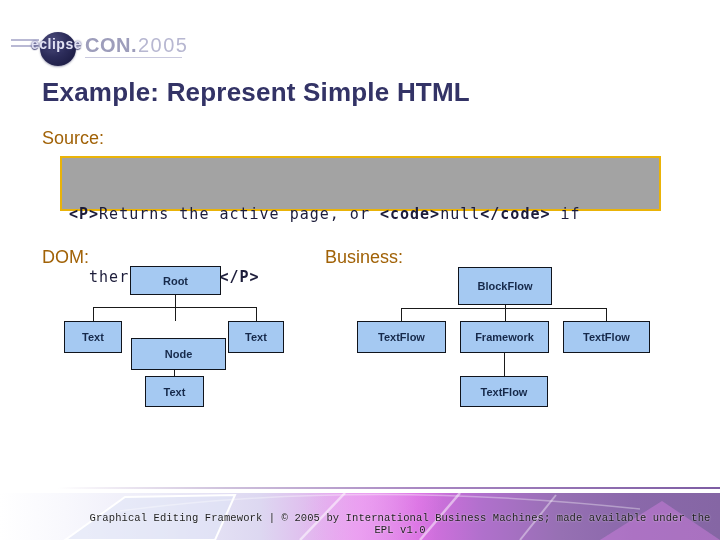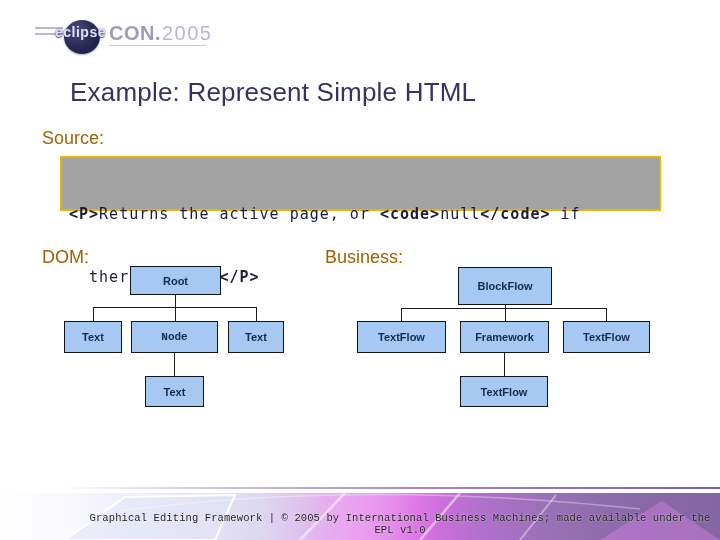--- a/index.html
+++ b/index.html
@@ -2,21 +2,21 @@
 <html><head>
 <meta charset="utf-8">
 <style>
   * { margin:0; padding:0; box-sizing:border-box; }
   html,body { width:720px; height:540px; }
   body {
     position:relative; background:#ffffff; overflow:hidden;
     font-family:"Liberation Sans", sans-serif; color:#333366;
   }
   
-  .logo { position:absolute; left:0; top:0; width:200px; height:60px;margin-left:24px; }
+  .logo { position:absolute; left:0; top:12px; width:200px; height:60px; }
   .logo-stripe { position:absolute; height:2px; background:#b9b9d4; }
   .stripe1 { left:11px; top:27px; width:28px; }
   .stripe2 { left:11px; top:33px; width:28px; }
   .sphere {
     position:absolute; left:40px; top:20px; width:36px; height:34px;
     border-radius:50%;
     background:radial-gradient(circle at 35% 30%, #50507f 0%, #2c2c5a 45%, #15153a 100%);
     box-shadow:0 1px 2px rgba(40,40,90,0.4);
   }
   .eclipse-word {
@@ -52,21 +52,21 @@
   .tnode {
     position:absolute; background:#a5c9f2; border:1px solid #10141c;
     display:flex; align-items:center; justify-content:center;
     font-size:11px; font-weight:bold; color:#16294a;
   }
   .cline { position:absolute; background:#1a1a1a; }
 
   
   .dom-root  { left:130px; top:266px; width:91px; height:29px; }
   .dom-c1    { left:64px;  top:321px; width:58px; height:32px; }
-  .dom-c2    { left:131px; top:321px; width:87px; height:32px;font-family:Liberation Mono, monospace; }
+  .dom-c2    { left:131px; top:338px; width:95px; height:32px; }
   .dom-c3    { left:228px; top:321px; width:56px; height:32px; }
   .dom-g1    { left:145px; top:376px; width:59px; height:31px; }
   .dom-stem  { left:175px; top:295px; width:1px; height:13px; }
   .dom-bus   { left:93px;  top:307px; width:164px; height:1px; }
   .dom-d1    { left:93px;  top:307px; width:1px; height:14px; }
   .dom-d2    { left:175px; top:307px; width:1px; height:14px; }
   .dom-d3    { left:256px; top:307px; width:1px; height:14px; }
   .dom-stem2 { left:174px; top:353px; width:1px; height:23px; }
 
   
@@ -109,21 +109,21 @@
   <div class="logo">
     <div class="logo-stripe stripe1"></div>
     <div class="logo-stripe stripe2"></div>
     <div class="sphere"></div>
     <div class="eclipse-word">eclipse</div>
     <div class="con-word">CON.</div>
     <div class="year-word">2005</div>
     <div class="logo-underline"></div>
   </div>
 
-  <h1 class="slide-title" style="font-weight:normal;margin-left:28px;">Example: Represent Simple HTML</h1>
+  <h1 class="slide-title" style="font-weight:bold;">Example: Represent Simple HTML</h1>
   <div class="sec-label source-label">Source:</div>
 
   <div class="src-box">
     <div class="src-code">
       <div><span class="b">&lt;P&gt;</span><span>Returns the active page, or </span><span class="b">&lt;code&gt;</span><span>null</span><span class="b">&lt;/code&gt;</span><span> if</span></div>
       <div><span>  there is none</span><span class="b">&lt;/P&gt;</span></div>
     </div>
   </div>
 
   <div class="sec-label dom-label">DOM:</div>

